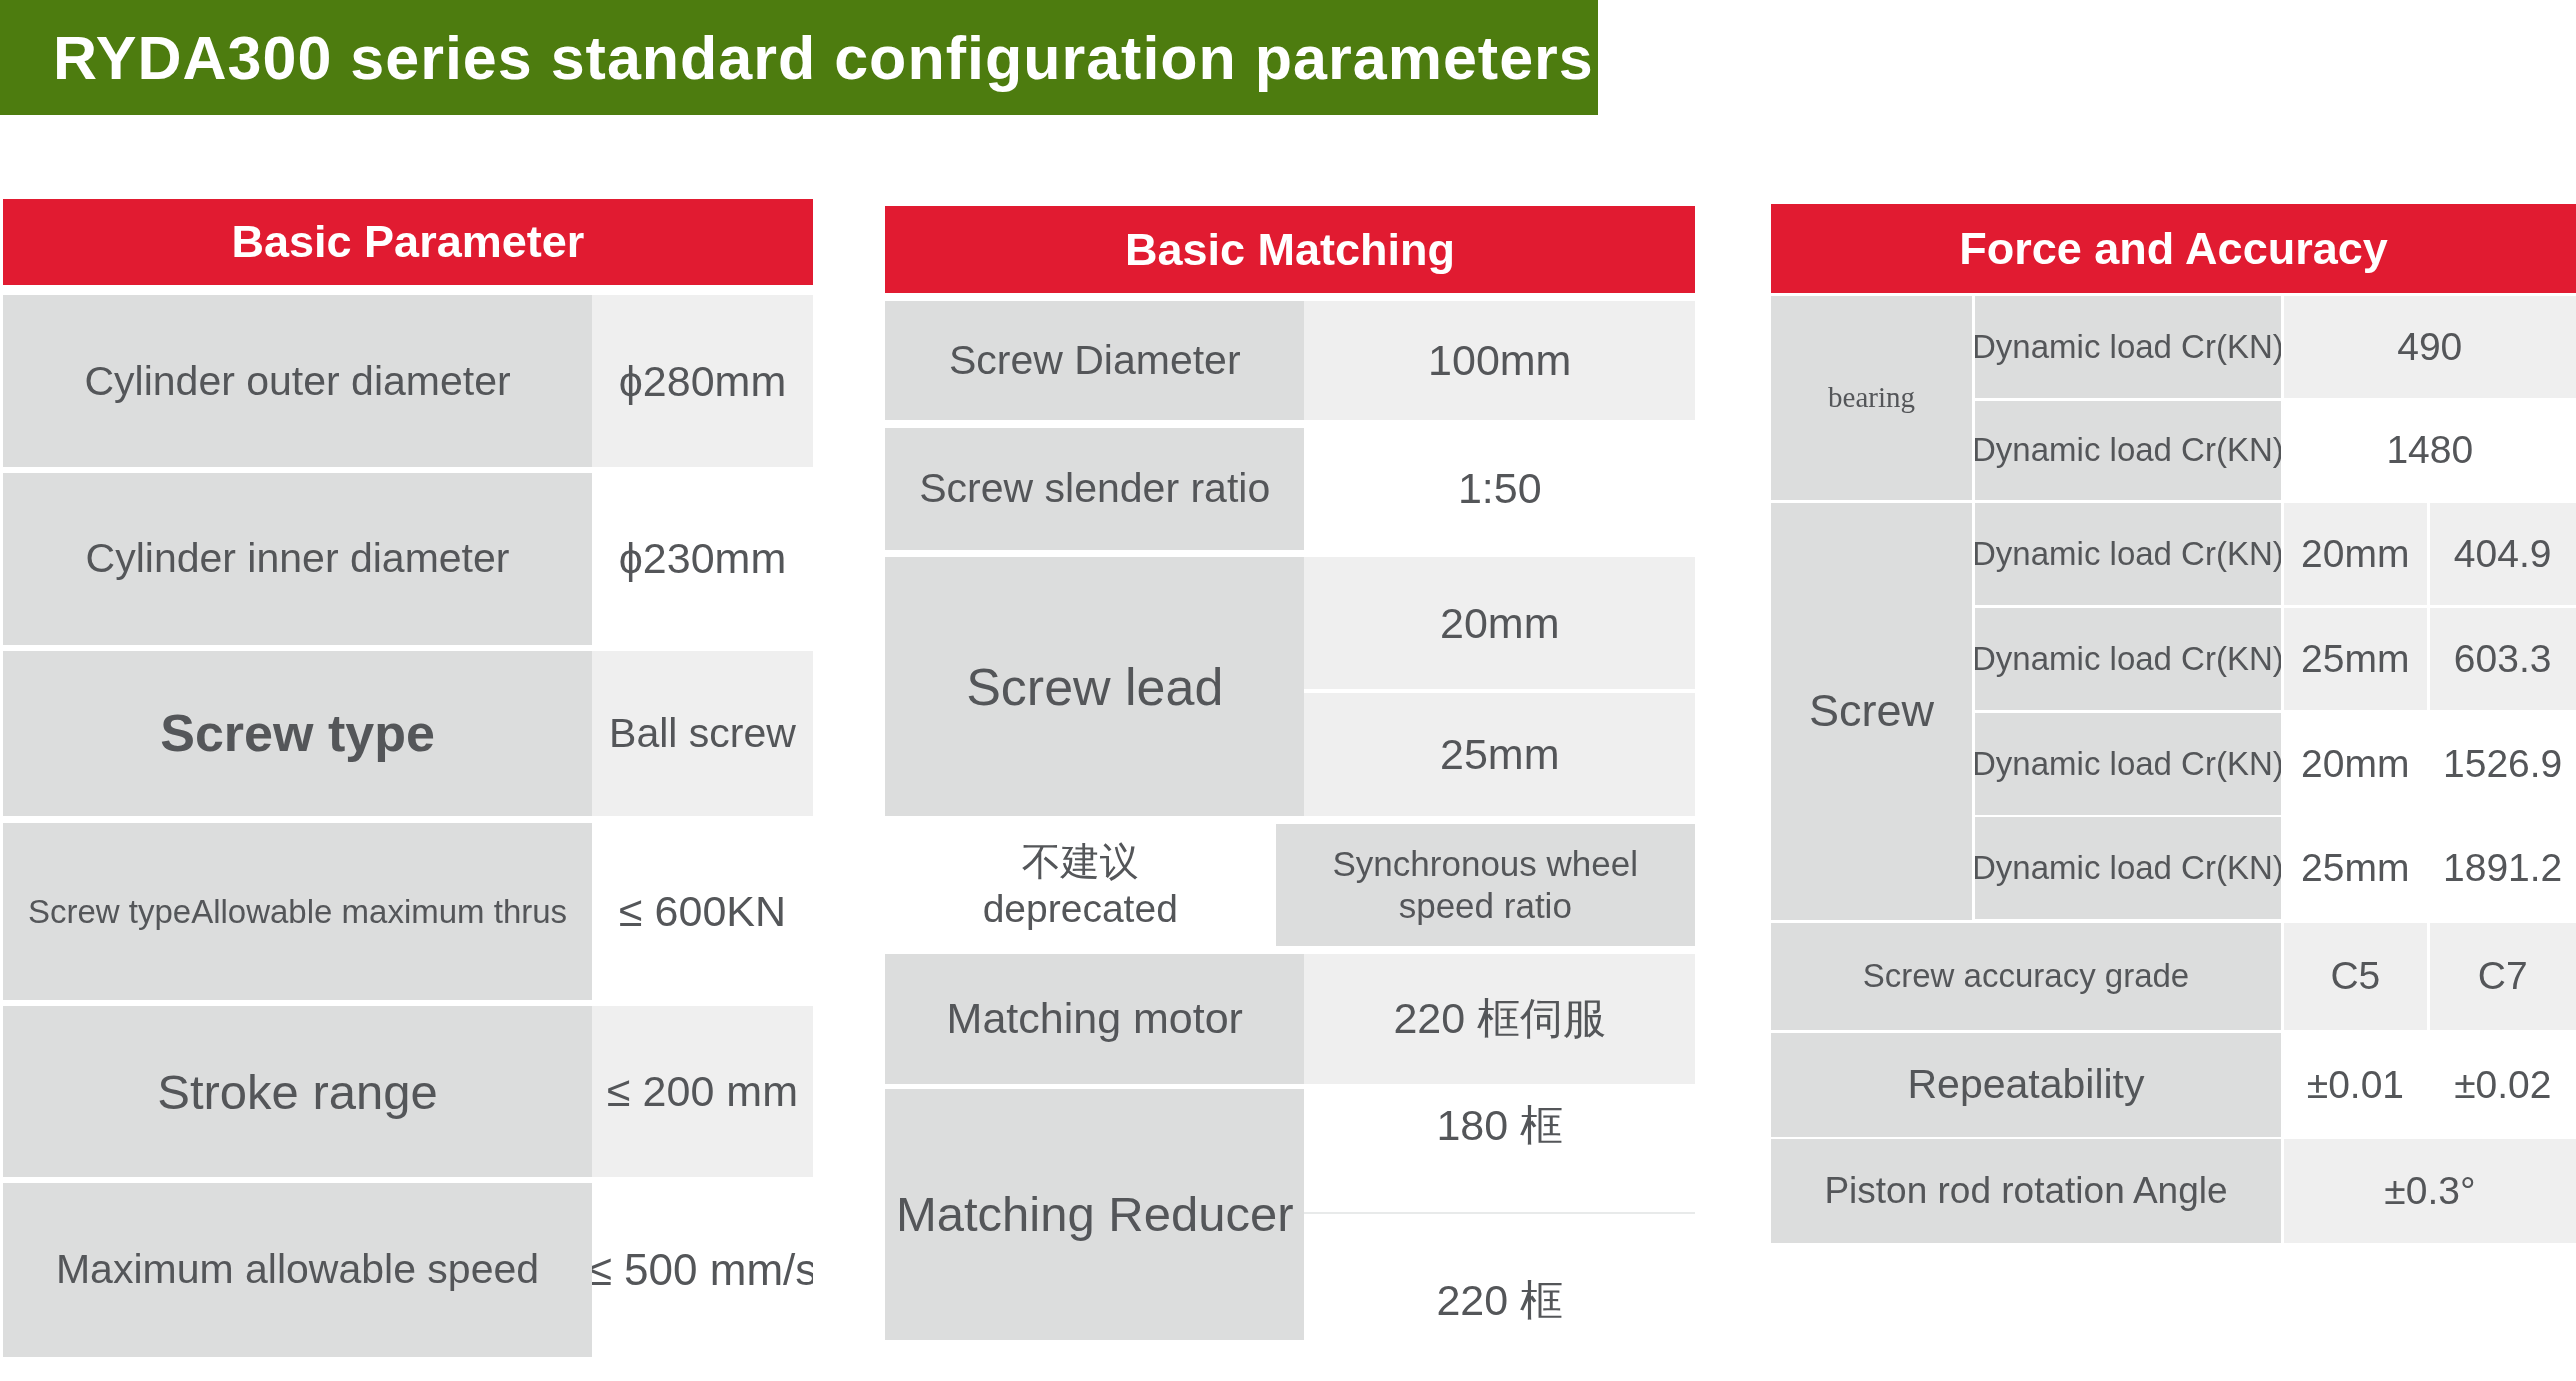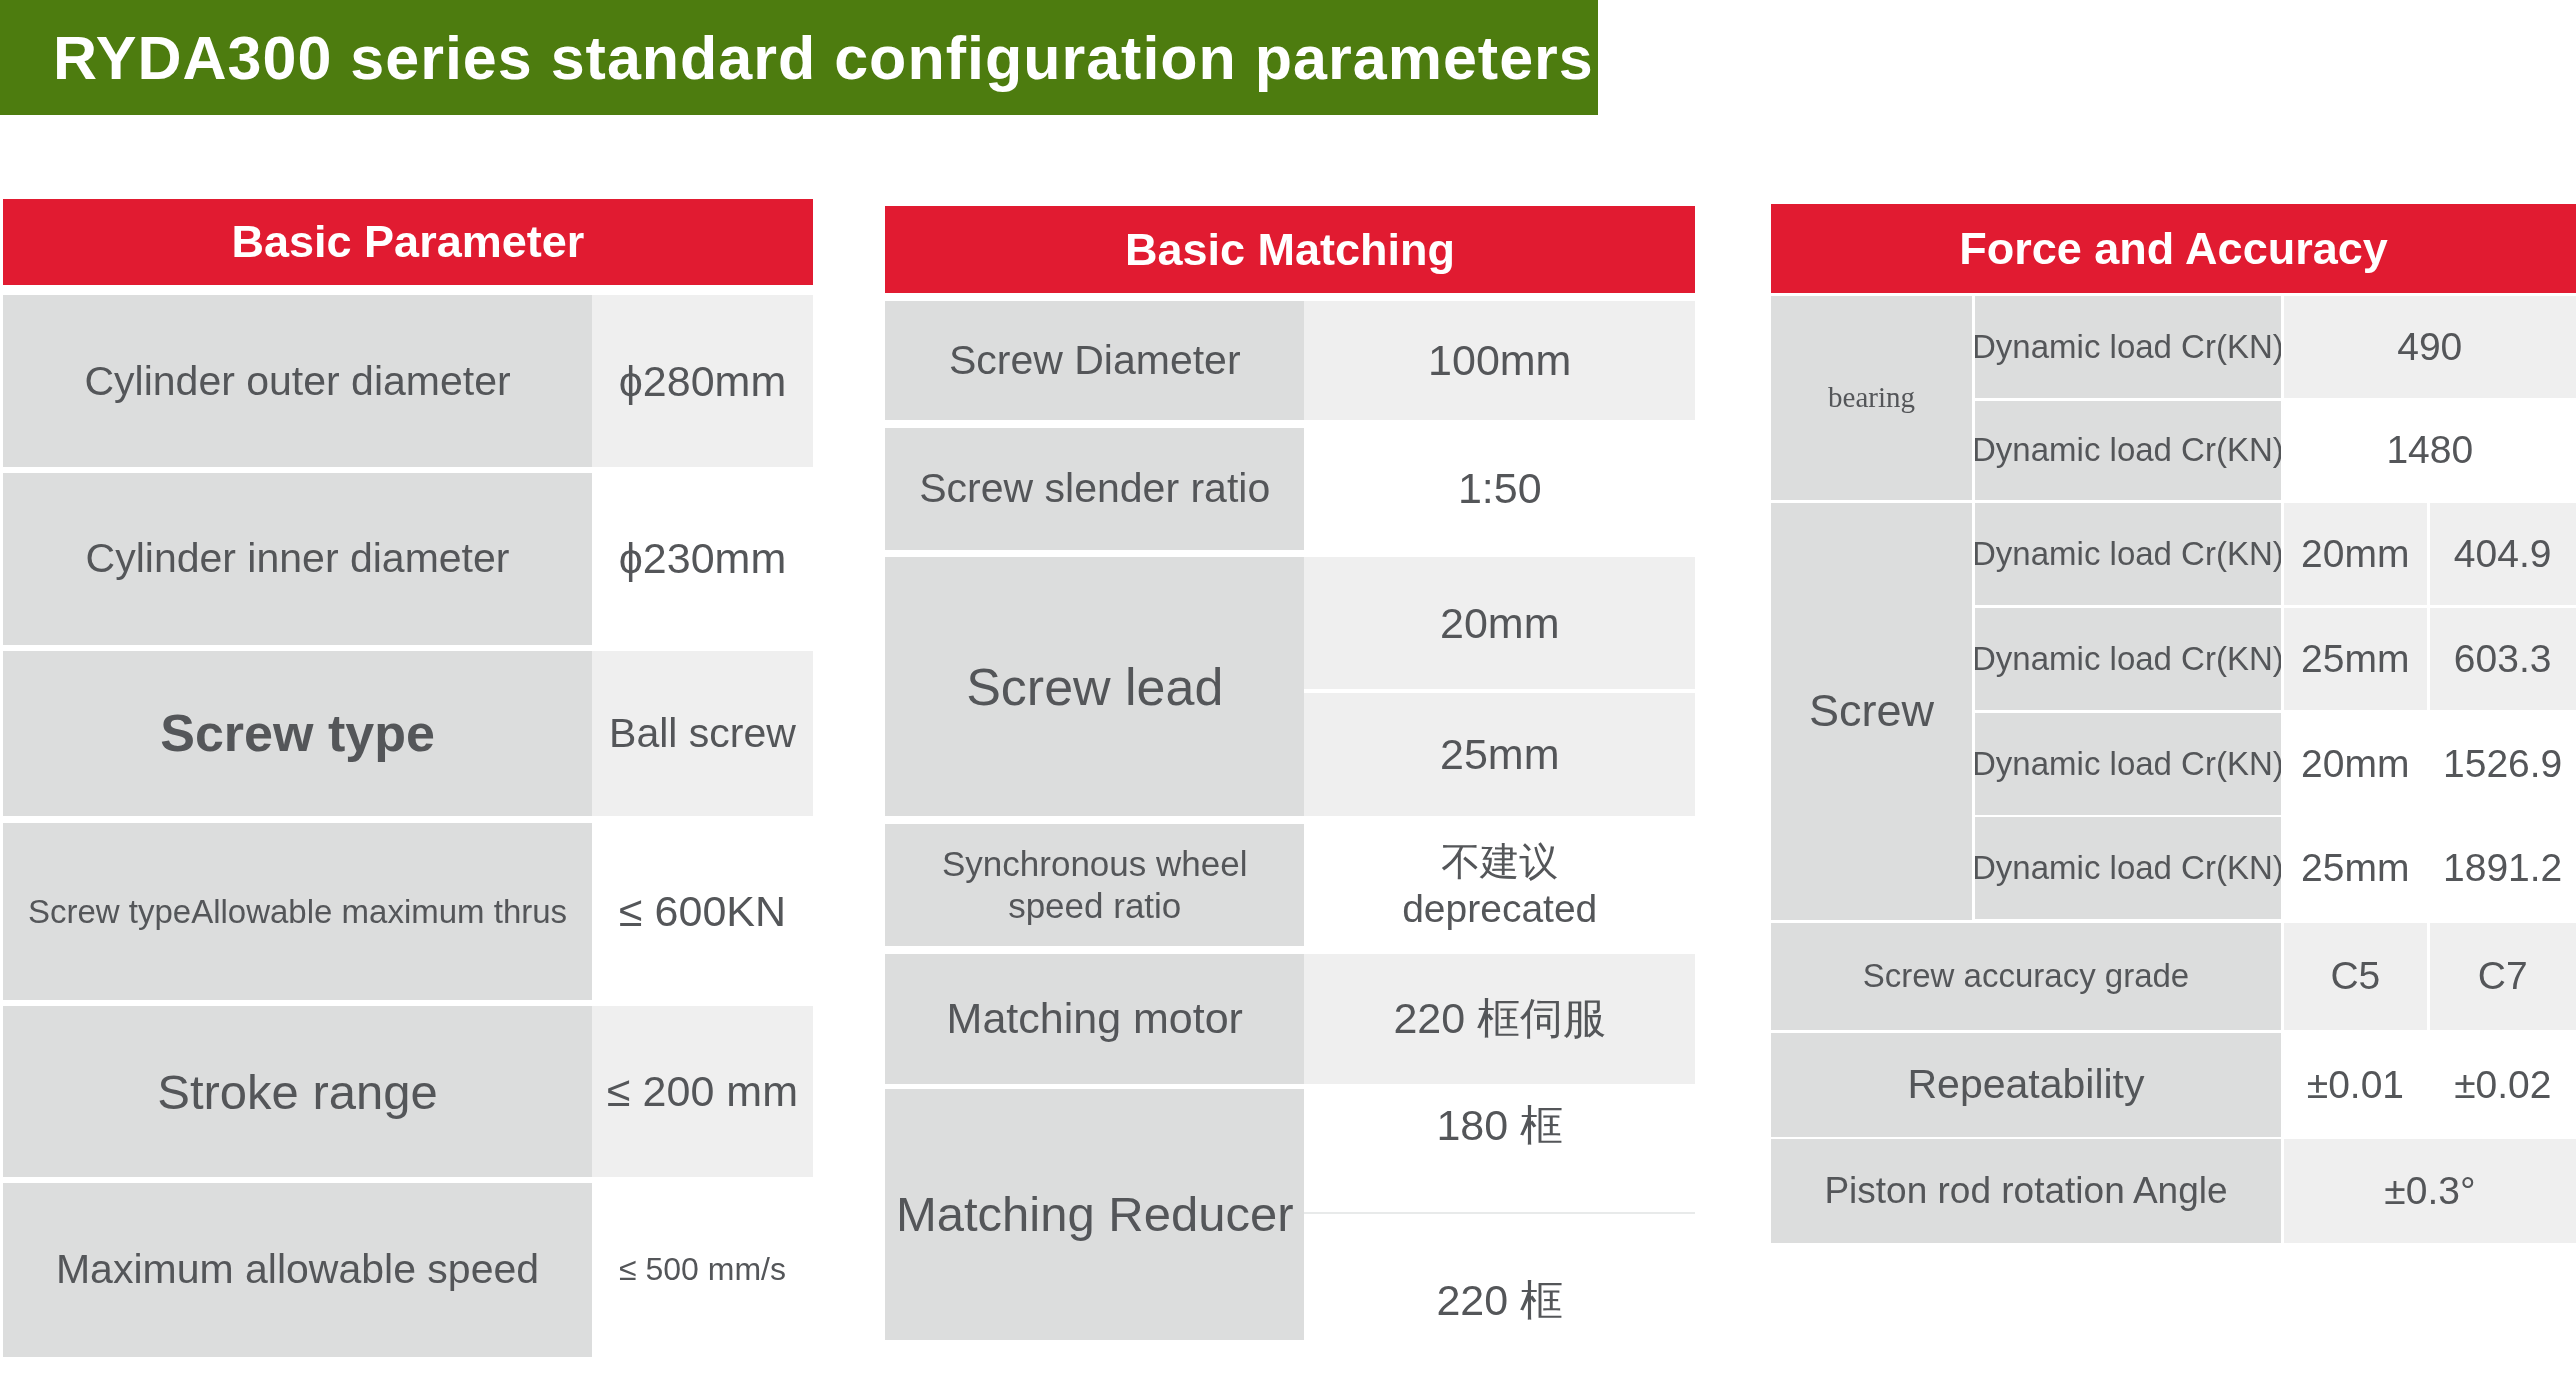--- a/index.html
+++ b/index.html
@@ -49,21 +49,21 @@
     <div class="row" style="height:177px;margin-top:7.8px;">
       <div class="cell lab" style="width:590px;font-size:33px;">Screw typeAllowable maximum thrus</div>
       <div class="cell w" style="width:221px;font-size:43px;">≤ 600KN</div>
     </div>
     <div class="row" style="height:171px;margin-top:5.8px;">
       <div class="cell lab" style="width:590px;font-size:49px;">Stroke range</div>
       <div class="cell g" style="width:221px;font-size:43px;">≤ 200 mm</div>
     </div>
     <div class="row" style="height:174px;margin-top:5.8px;">
       <div class="cell lab" style="width:590px;font-size:41px;">Maximum allowable speed</div>
-      <div class="cell w" style="width:221px;font-size:32px;">≤ 500 mm/s</div>
+      <div class="cell w" style="width:221px;font-size:44px;">≤ 500 mm/s</div>
     </div>
   </div>
 
   <div class="tbl" style="left:885px;top:206px;width:810px;">
     <div class="hdr" style="height:87px;">Basic Matching</div>
 
     <div class="row" style="height:119px;margin-top:7.8px;">
       <div class="cell lab" style="width:420px;font-size:41px;">Screw Diameter</div>
       <div class="cell g" style="width:391px;font-size:43px;">100mm</div>
     </div>
@@ -75,27 +75,27 @@
     <div class="row" style="height:259px;margin-top:7.8px;">
       <div class="cell lab" style="width:420px;font-size:52px;">Screw lead</div>
       <div class="stack" style="width:391px;">
         <div class="cell g" style="height:132px;font-size:43px;">20mm</div>
         <div class="whitediv" style="height:3.9px;"></div>
         <div class="cell g" style="height:123px;font-size:43px;">25mm</div>
       </div>
     </div>
 
     <div class="row" style="height:122px;margin-top:7.8px;">
+      <div class="cell w stack wrapcell" style="width:391px;font-size:39px;">
+        <div>不建议</div>
+        <div>deprecated</div>
+      </div>
       <div class="cell lab stack wrapcell" style="width:420px;font-size:35px;">
         <div>Synchronous wheel</div>
         <div>speed ratio</div>
-      </div>
-      <div class="cell w stack wrapcell" style="width:391px;font-size:39px;">
-        <div>不建议</div>
-        <div>deprecated</div>
       </div>
     </div>
 
     <div class="row" style="height:130px;margin-top:7.8px;">
       <div class="cell lab" style="width:420px;font-size:43px;">Matching motor</div>
       <div class="cell g" style="width:391px;font-size:43px;">220 框伺服</div>
     </div>
 
     <div class="row" style="height:251px;margin-top:4.9px;">
       <div class="cell lab" style="width:420px;font-size:49px;">Matching Reducer</div>

